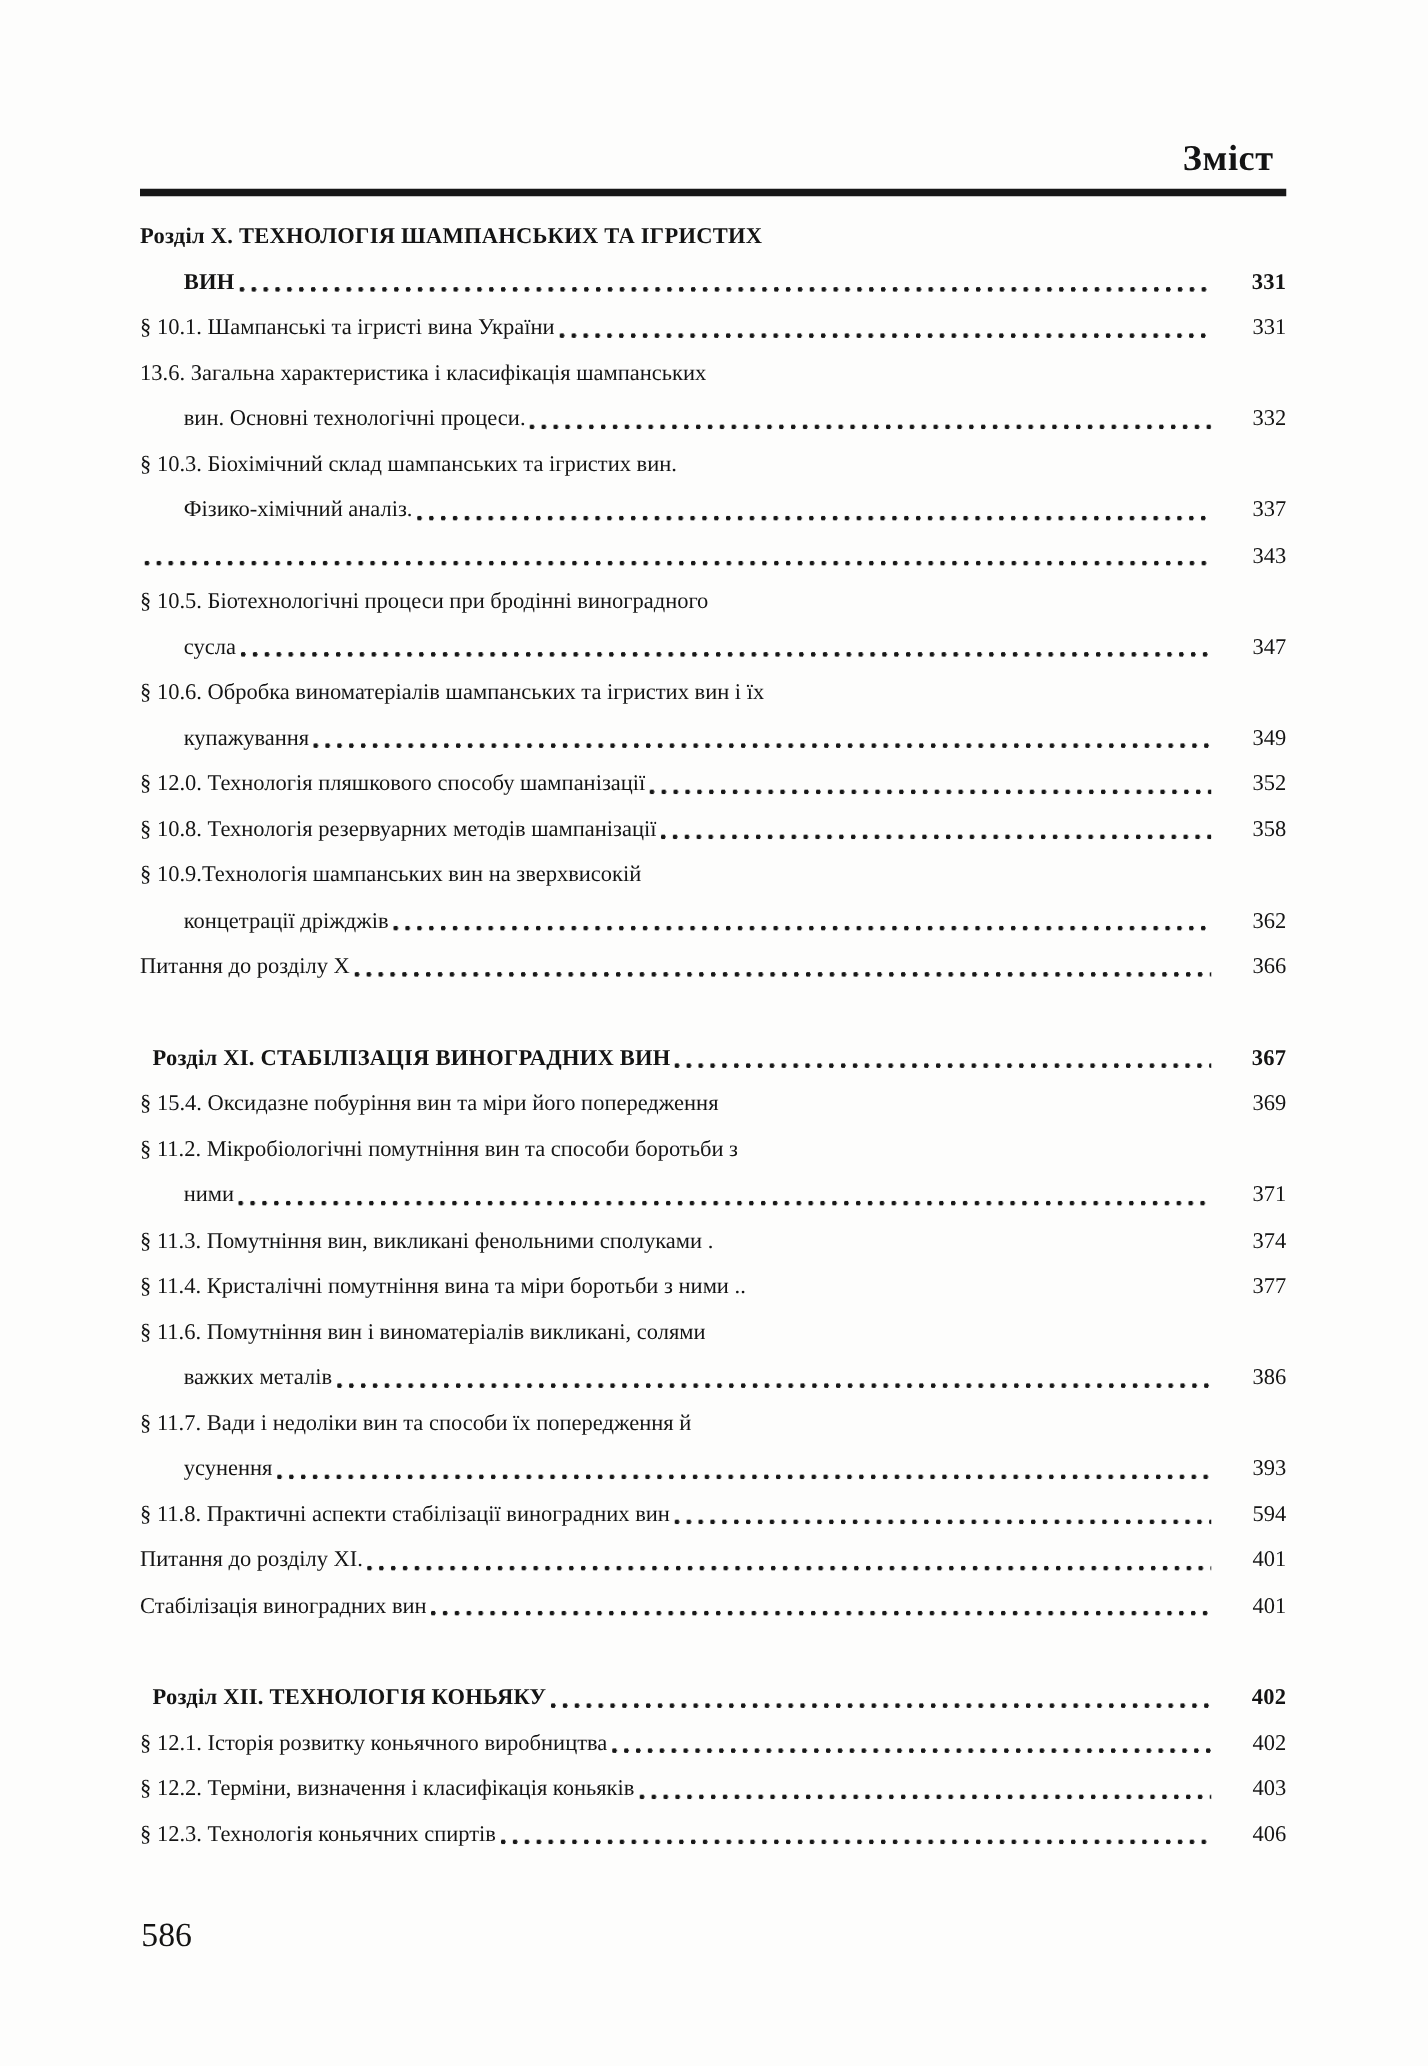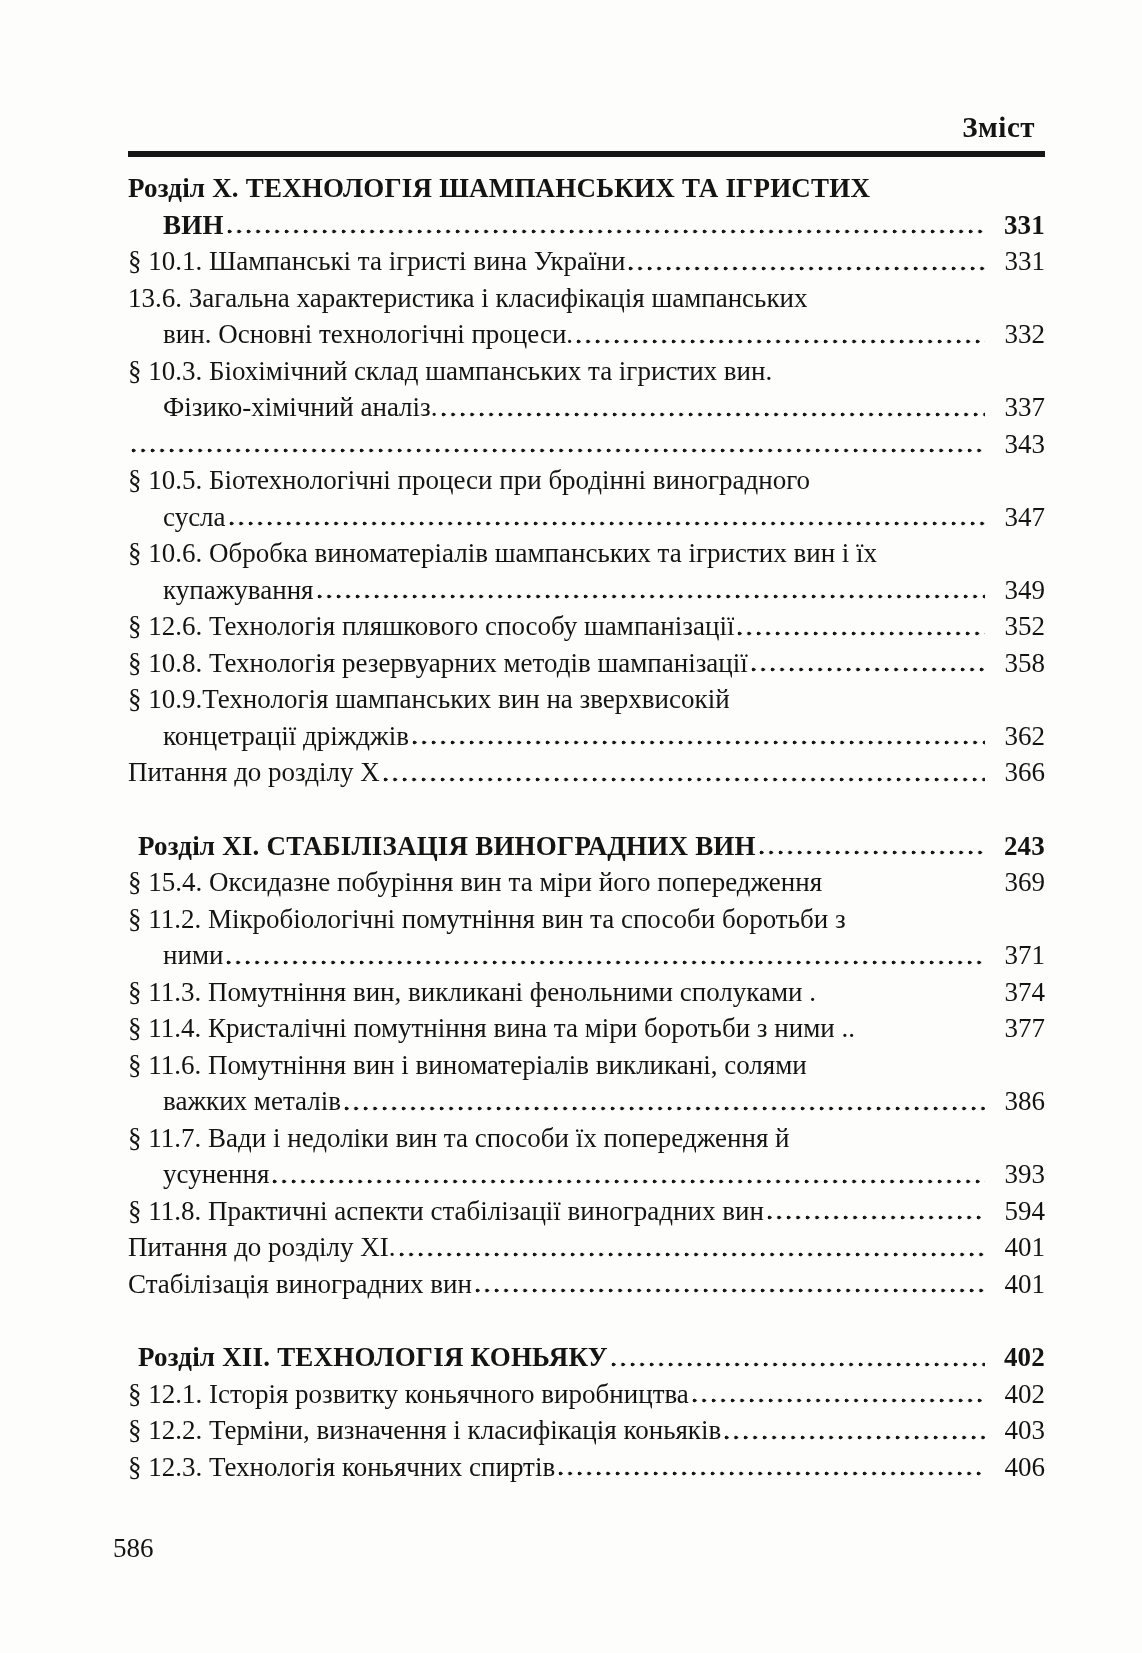--- a/index.html
+++ b/index.html
@@ -11,21 +11,21 @@
     color: #141414;
     overflow: hidden;
   }
   .page {
     position: relative;
     width: 1142px;
     height: 1653px;
   }
   .content {
     position: absolute;
-    left: 128px;
+    left: 112px;
     width: 917px;
     top: 110px;
   }
   .running-head {
     text-align: right;
     font-weight: bold;
     font-size: 29px;
     line-height: 34px;
     letter-spacing: 0.5px;
     padding-right: 10px;
@@ -35,21 +35,21 @@
     height: 6px;
     background: #171717;
   }
   .toc {
     margin-top: 13px;
     list-style: none;
   }
   .toc-line {
     display: flex;
     align-items: flex-start;
-    font-size: 27px;
+    font-size: 18px;
     line-height: 36.5px;
     white-space: nowrap;
   }
   .toc-line.bold { font-weight: bold; letter-spacing: 0.2px; }
   .toc-line.gap  { margin-top: 37px; margin-left: 10px; }
   .toc-line.indent .t { padding-left: 35px; }
   .t { flex: 0 1 auto; overflow: hidden; }
   .leader {
     flex: 1 1 auto;
     min-width: 8px;
@@ -126,21 +126,21 @@
         </div>
         <div class="toc-line">
           <span class="t">§ 10.6. Обробка виноматеріалів шампанських та ігристих вин і їх</span>
         </div>
         <div class="toc-line indent">
           <span class="t">купажування</span>
           <span class="leader"></span>
           <span class="p">349</span>
         </div>
         <div class="toc-line">
-          <span class="t">§ 12.6. Технологія пляшкового способу шампанізації</span>
+          <span class="t">§ 12.0. Технологія пляшкового способу шампанізації</span>
           <span class="leader"></span>
           <span class="p">352</span>
         </div>
         <div class="toc-line">
           <span class="t">§ 10.8. Технологія резервуарних методів шампанізації</span>
           <span class="leader"></span>
           <span class="p">358</span>
         </div>
         <div class="toc-line">
           <span class="t">§ 10.9.Технологія шампанських вин на зверхвисокій</span>
@@ -151,21 +151,21 @@
           <span class="p">362</span>
         </div>
         <div class="toc-line">
           <span class="t">Питання до розділу X</span>
           <span class="leader"></span>
           <span class="p">366</span>
         </div>
         <div class="toc-line bold gap">
           <span class="t">Розділ XI. СТАБІЛІЗАЦІЯ ВИНОГРАДНИХ ВИН</span>
           <span class="leader"></span>
-          <span class="p">243</span>
+          <span class="p">367</span>
         </div>
         <div class="toc-line">
           <span class="t">§ 15.4. Оксидазне побуріння вин та міри його попередження</span>
           <span class="leader nodots"></span>
           <span class="p">369</span>
         </div>
         <div class="toc-line">
           <span class="t">§ 11.2. Мікробіологічні помутніння вин та способи боротьби з</span>
         </div>
         <div class="toc-line indent">

